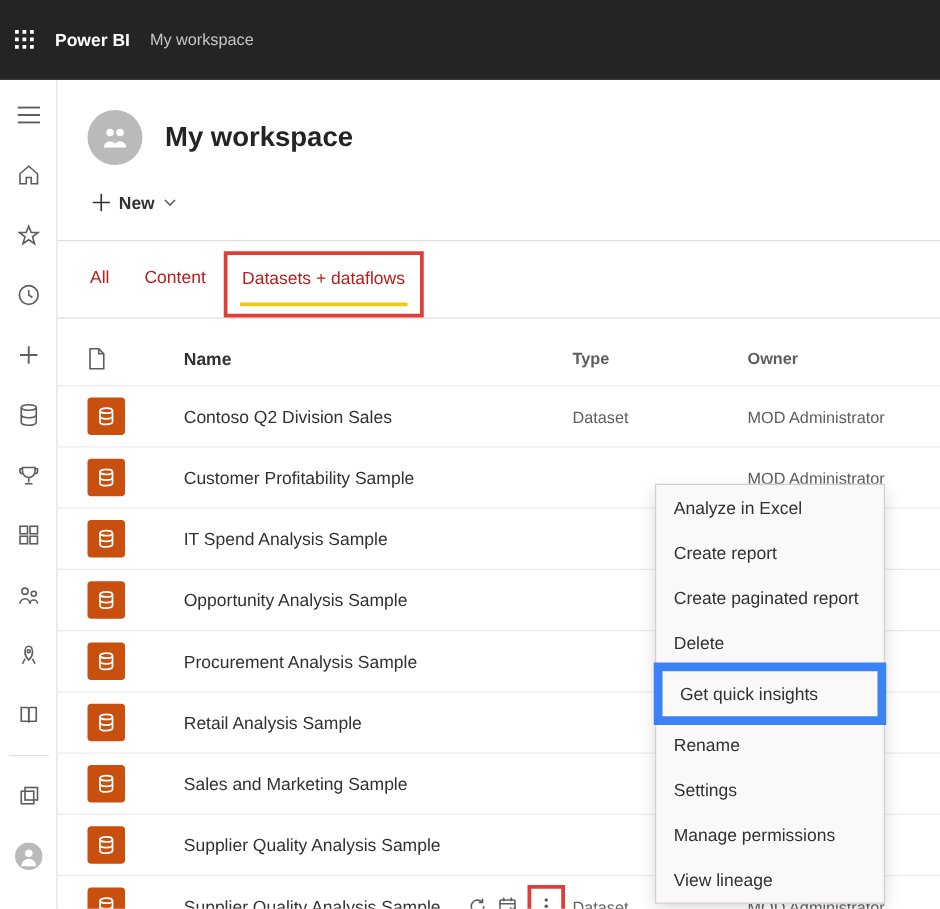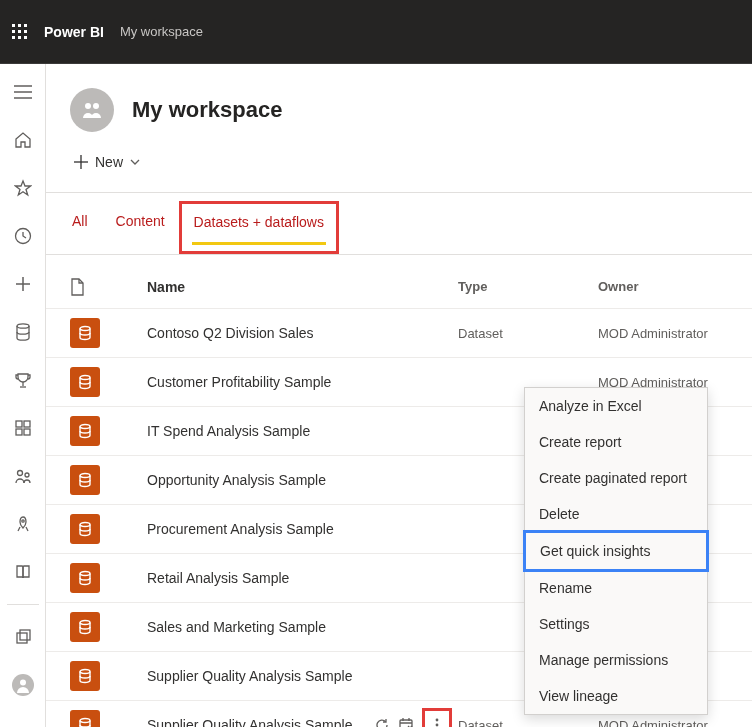--- a/index.html
+++ b/index.html
@@ -17,21 +17,21 @@
   .leftnav .nav-sep { height: 1px; width: 32px; background: #e1dfdd; margin: 4px 0; }
   .leftnav .spacer { flex: 1; }
 
   .main { flex: 1; display: flex; flex-direction: column; overflow: hidden; position: relative; }
 
   .ws-header { padding: 24px 24px 12px 24px; display: flex; align-items: center; gap: 18px; }
   .ws-avatar { width: 44px; height: 44px; border-radius: 50%; background: #bcbab8; display: flex; align-items: center; justify-content: center; color: #fff; }
   .ws-title { font-size: 22px; font-weight: 600; color: #252423; }
 
   .toolbar { padding: 4px 24px 16px 24px; display: flex; align-items: center; border-bottom: 1px solid #e1dfdd; }
-  .new-btn { display: flex; align-items: center; gap: 7px; padding: 6px 4px; cursor: pointer; color: #323130; }
+  .new-btn { display: flex; align-items: center; gap: 7px; padding: 6px 4px; cursor: pointer; color: #323130; font-weight: bold; }
   .new-btn svg.plus { width: 14px; height: 14px; }
   .new-btn svg.chev { width: 10px; height: 10px; }
 
   .tabs { display: flex; gap: 24px; padding: 14px 24px 0 24px; border-bottom: 1px solid #e1dfdd; position: relative; }
   .tab { padding: 6px 2px 12px 2px; cursor: pointer; font-size: 14px; color: #b91c1c; border-bottom: 3px solid transparent; }
   .tab.active { border-bottom-color: #f2c811; font-weight: 400; }
   .tab-highlight { border: 3px solid #e23c39; padding: 4px 10px 6px 10px; margin: -6px -12px 0 -12px; }
 
   .table { width: 100%; }
   .thead, .trow { display: flex; align-items: center; padding: 0 24px 0 24px; border-bottom: 1px solid #edebe9; }
@@ -45,21 +45,21 @@
 
   .ds-tile { width: 30px; height: 30px; background: #c94f0f; border-radius: 3px; display: flex; align-items: center; justify-content: center; }
   .ds-tile svg { width: 16px; height: 16px; }
 
   .row-action { width: 24px; height: 24px; display: flex; align-items: center; justify-content: center; color: #605e5c; cursor: pointer; }
 
   .more-highlight { border: 3px solid #e23c39; padding: 2px 0; }
 
   .context-menu { position: absolute; left: 478px; top: 323px; width: 184px; background: #faf9f8; border: 1px solid #d2d0ce; box-shadow: 0 4px 12px rgba(0,0,0,0.15); z-index: 10; }
   .ctx-item { padding: 10px 14px; font-size: 14px; color: #323130; cursor: pointer; }
-  .ctx-highlight { border: 3px solid #3b82f6; margin: -2px; }
+  .ctx-highlight { border: 7px solid #3b82f6; margin: -2px; }
 
   svg { display: block; }
 </style>
 </head>
 <body>
 
 <div class="topbar">
   <div>
     <svg class="top-waffle" viewBox="0 0 16 16" fill="#fff">
         <rect x="0" y="0" width="3" height="3"></rect>

